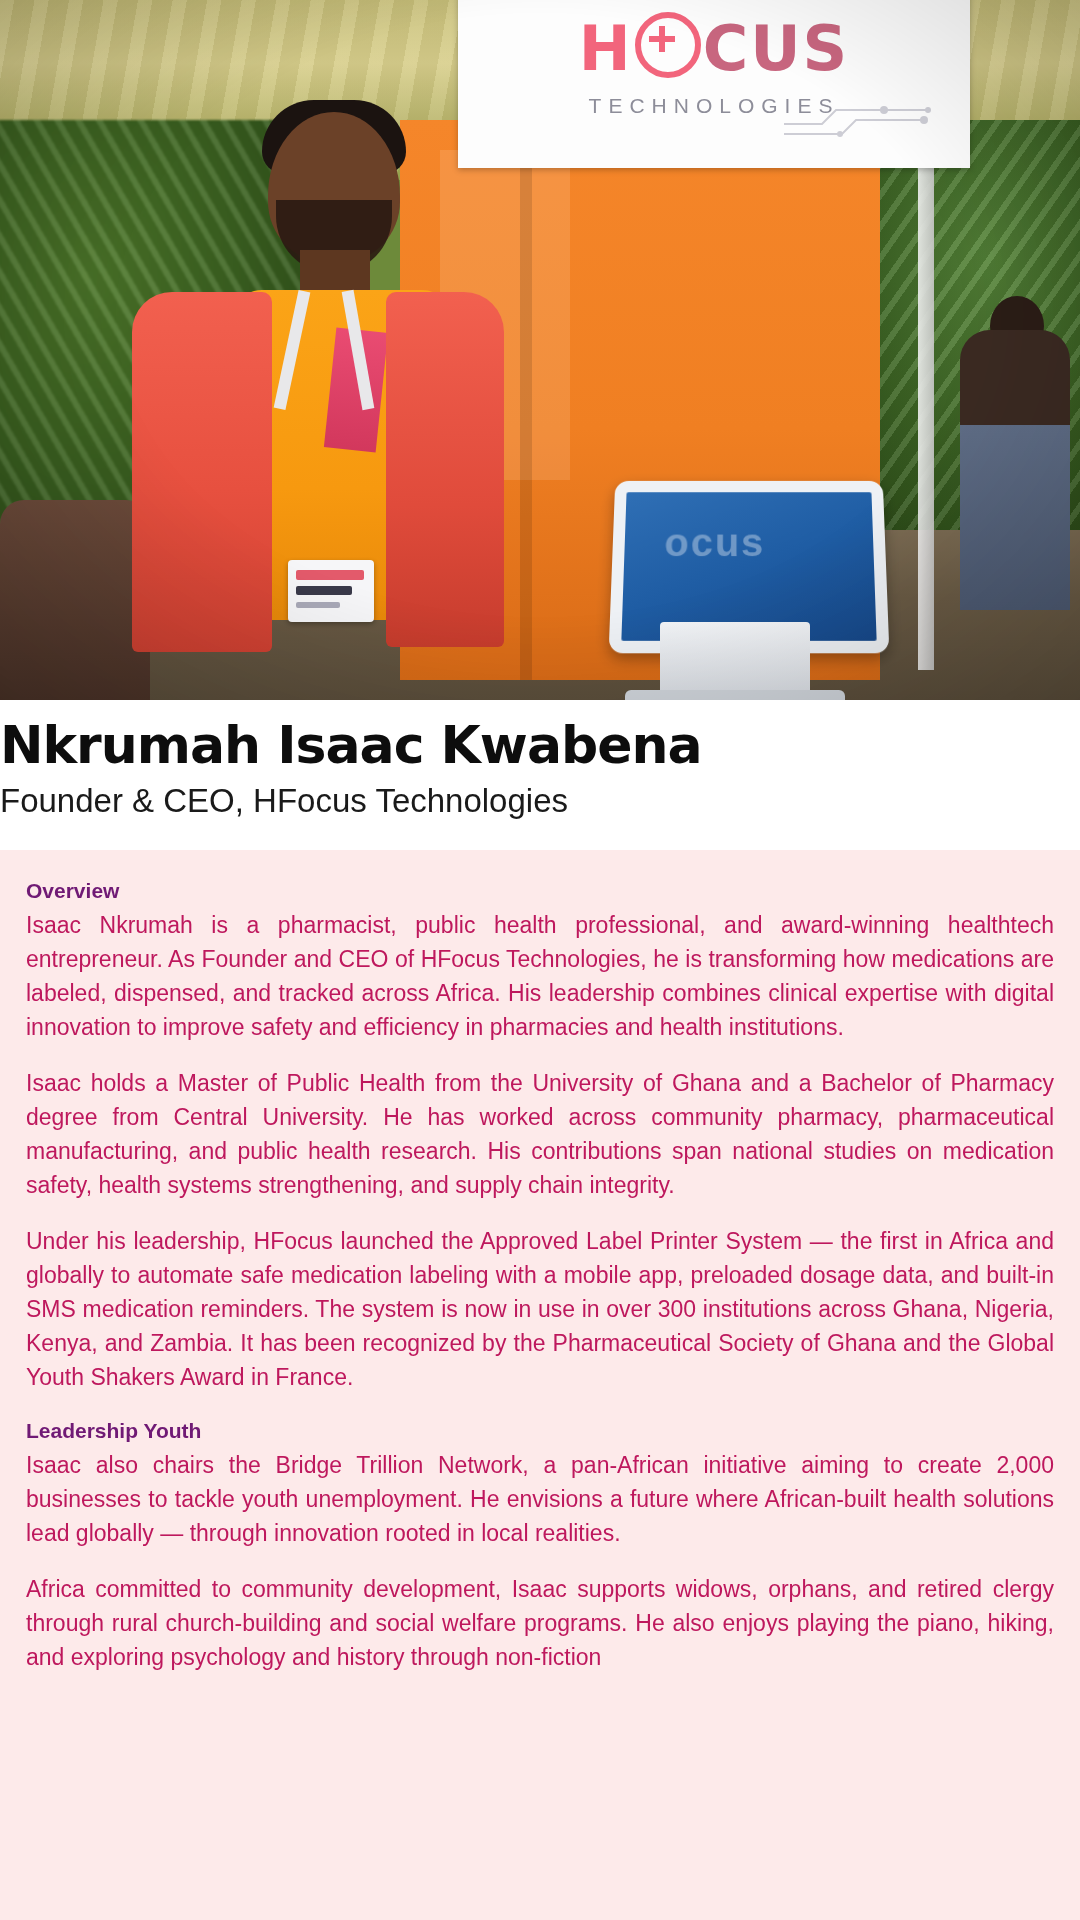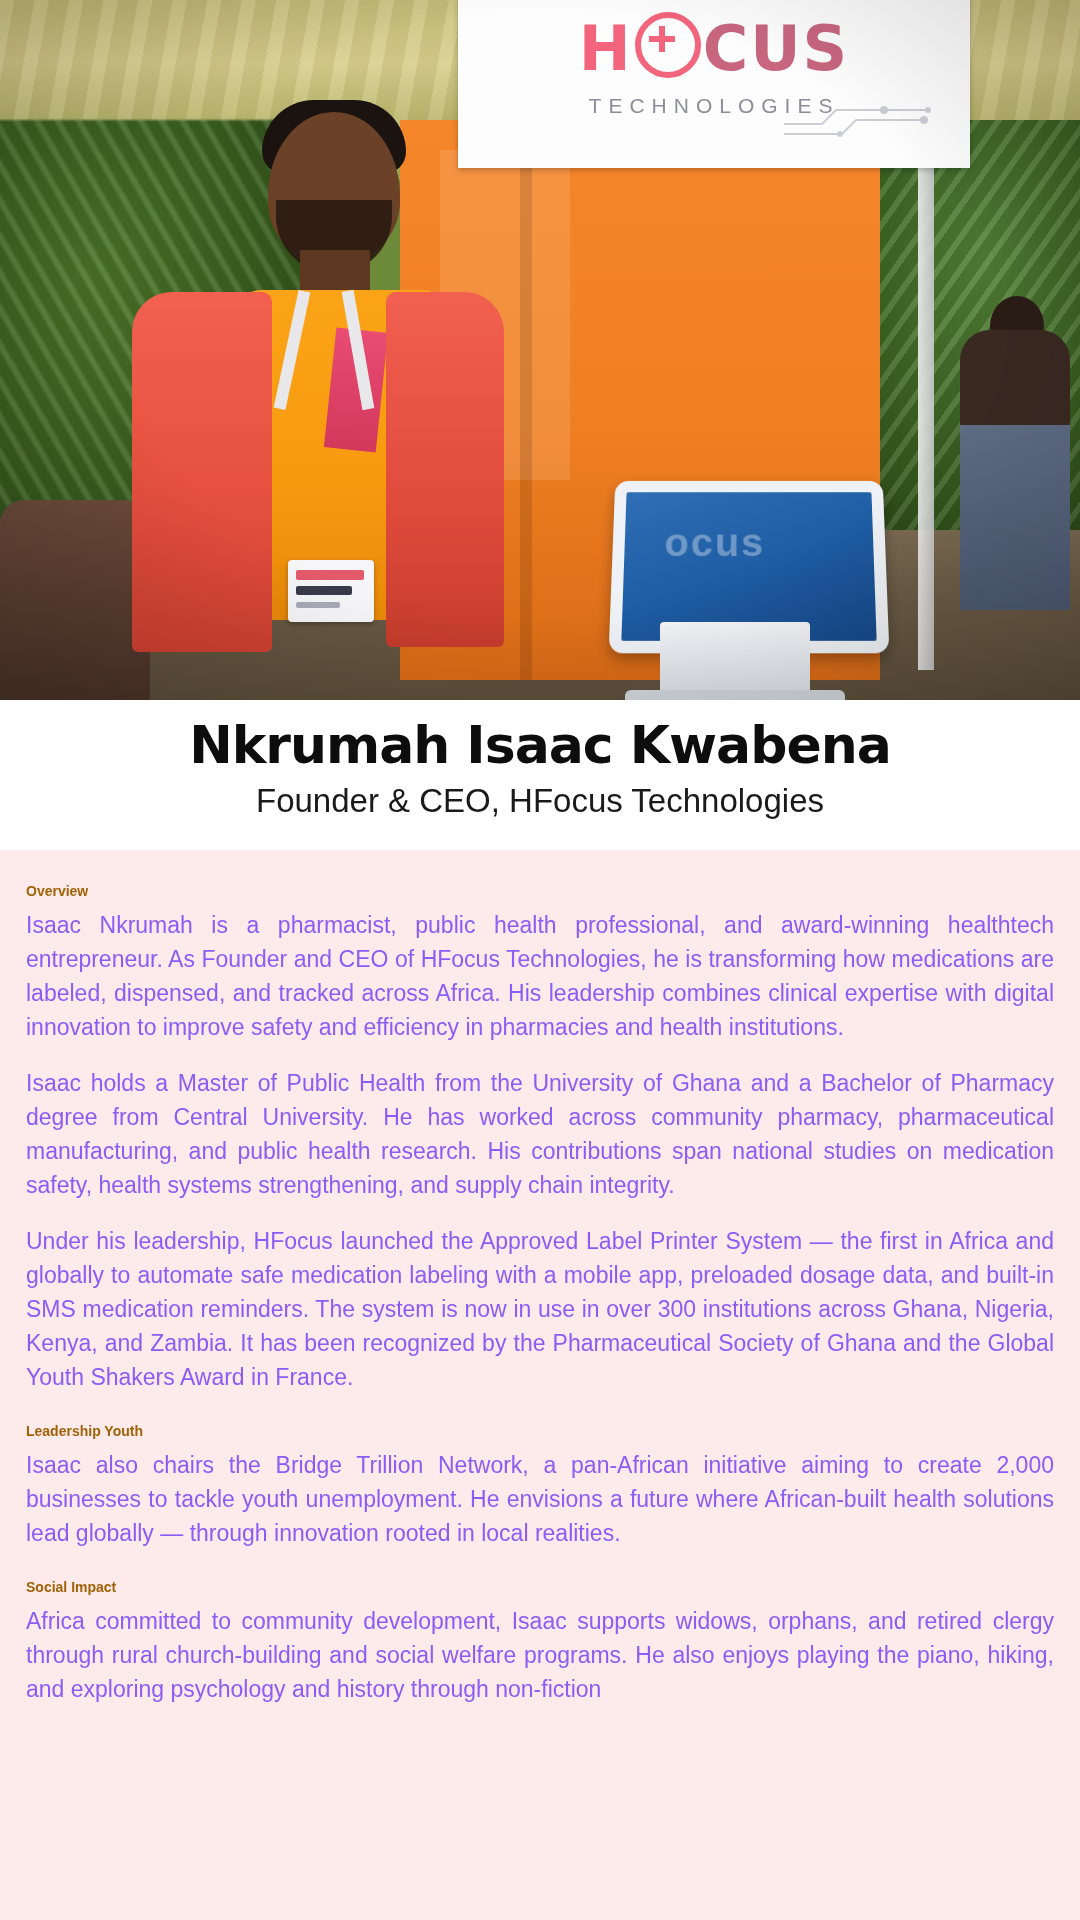--- a/index.html
+++ b/index.html
@@ -280,21 +280,20 @@
     left: 918px; top: 150px;
     width: 16px; height: 520px;
     background: linear-gradient(90deg,#f0f0f0,#c9c9c9);
     opacity:.9;
   }
 
   
   .name-block {
     height: 150px;
     background: #ffffff;
-    text-align: center;
     padding-top: 14px;
     box-sizing: border-box;
   }
   .name-block .name {
     font-family: "DejaVu Sans", sans-serif;
     font-weight: 700;
     font-size: 52px;
     letter-spacing: -1px;
     color: #0d0d0d;
     margin: 0;
@@ -310,30 +309,30 @@
 
   
   .bio {
     background: #fdeaea;
     padding: 26px 26px 0 26px;
     box-sizing: border-box;
     height: 1070px;
   }
   .bio .section { margin-bottom: 22px; }
   .bio h2 {
-    font-size: 14px;
+    font-size: 21px;
     font-weight: 700;
-    color: #a16207;
+    color: #701a75;
     margin: 0 0 2px 0;
     line-height: 30px;
   }
   .bio p {
     font-size: 23px;
     line-height: 34px;
-    color: #8b5cf6;
+    color: #be185d;
     margin: 0;
     text-align: justify;
     text-justify: inter-word;
   }
 </style>
 </head>
 <body>
 
 <div class="page">
 
@@ -415,18 +414,17 @@
     <div class="section">
       <p>Under his leadership, HFocus launched the Approved Label Printer System — the first in Africa and globally to automate safe medication labeling with a mobile app, preloaded dosage data, and built-in SMS medication reminders. The system is now in use in over 300 institutions across Ghana, Nigeria, Kenya, and Zambia. It has been recognized by the Pharmaceutical Society of Ghana and the Global Youth Shakers Award in France.</p>
     </div>
 
     <div class="section">
       <h2>Leadership Youth</h2>
       <p>Isaac also chairs the Bridge Trillion Network, a pan-African initiative aiming to create 2,000 businesses to tackle youth unemployment. He envisions a future where African-built health solutions lead globally — through innovation rooted in local realities.</p>
     </div>
 
     <div class="section">
-      <h2>Social Impact</h2>
       <p>Africa committed to community development, Isaac supports widows, orphans, and retired clergy through rural church-building and social welfare programs. He also enjoys playing the piano, hiking, and exploring psychology and history through non-fiction</p>
     </div>
 
   </div>
 </div>
 
 </body></html>

